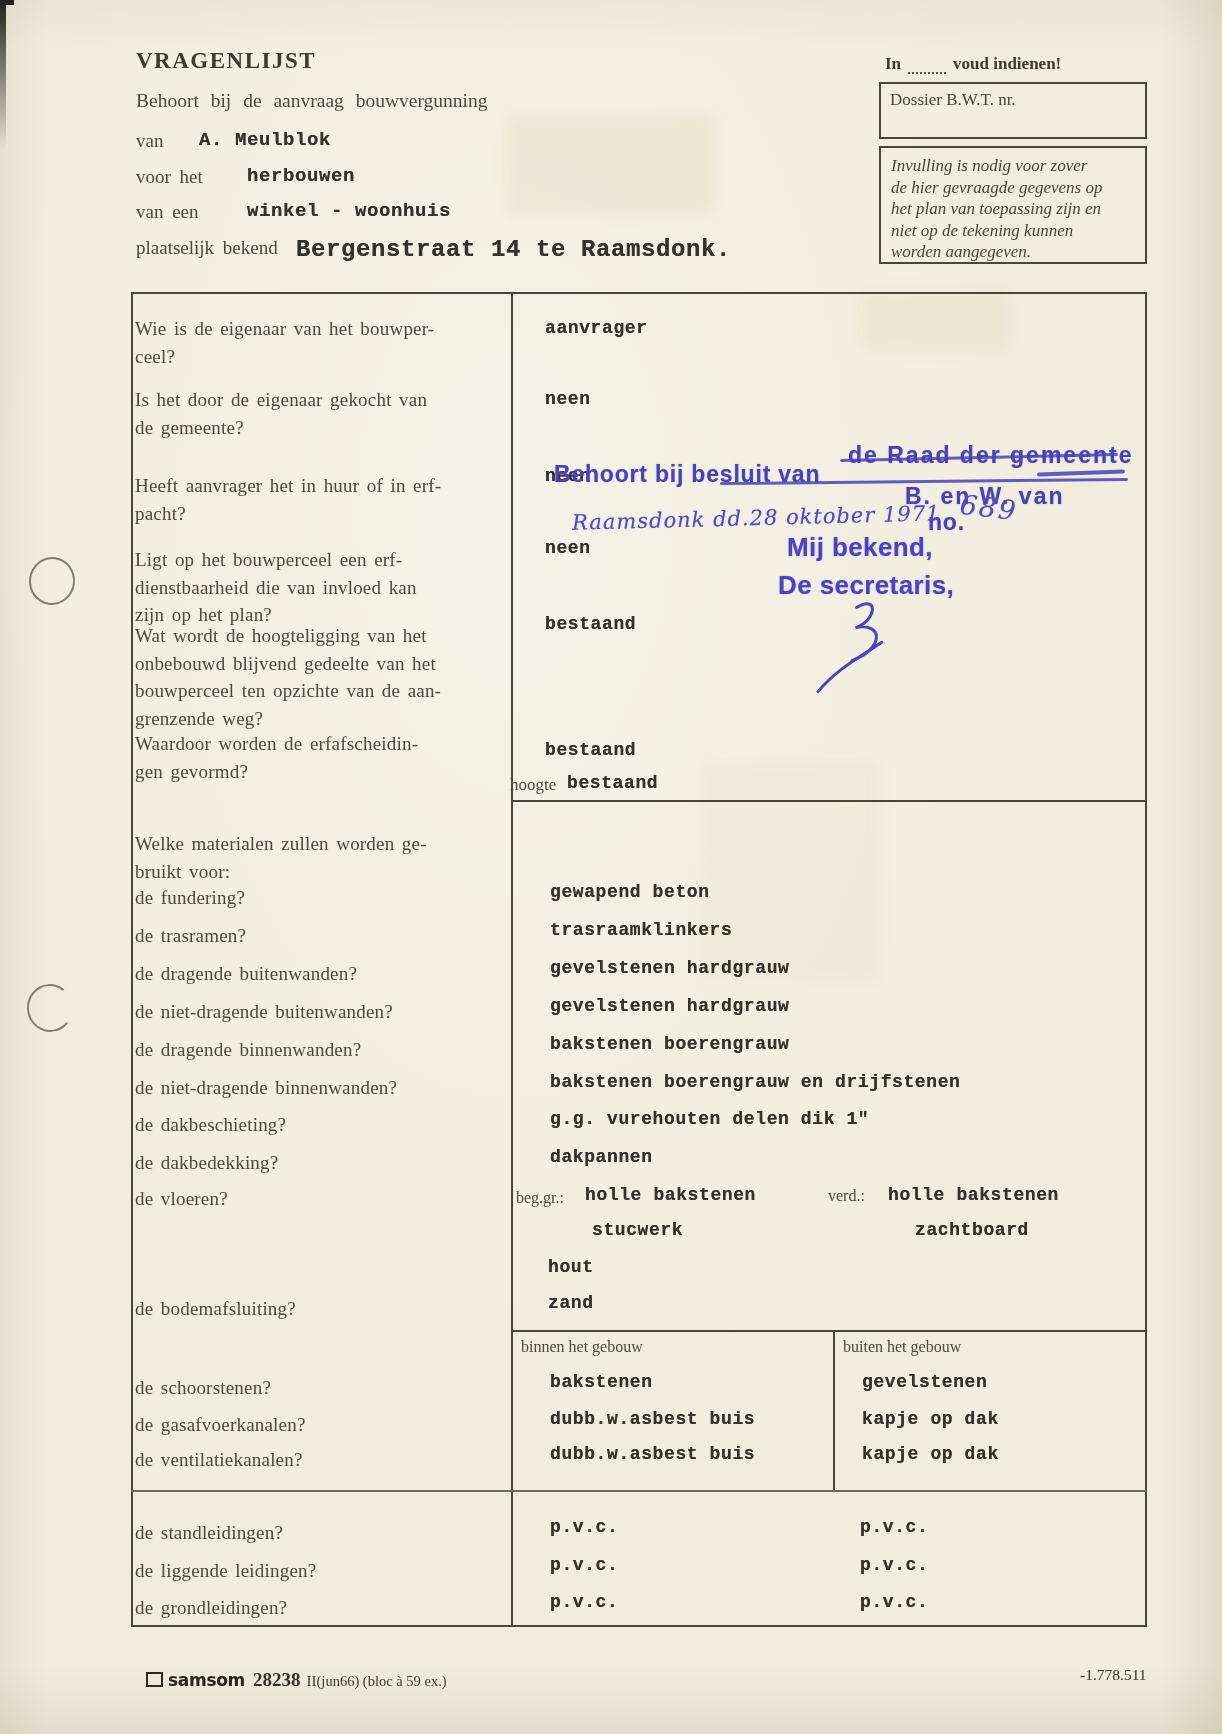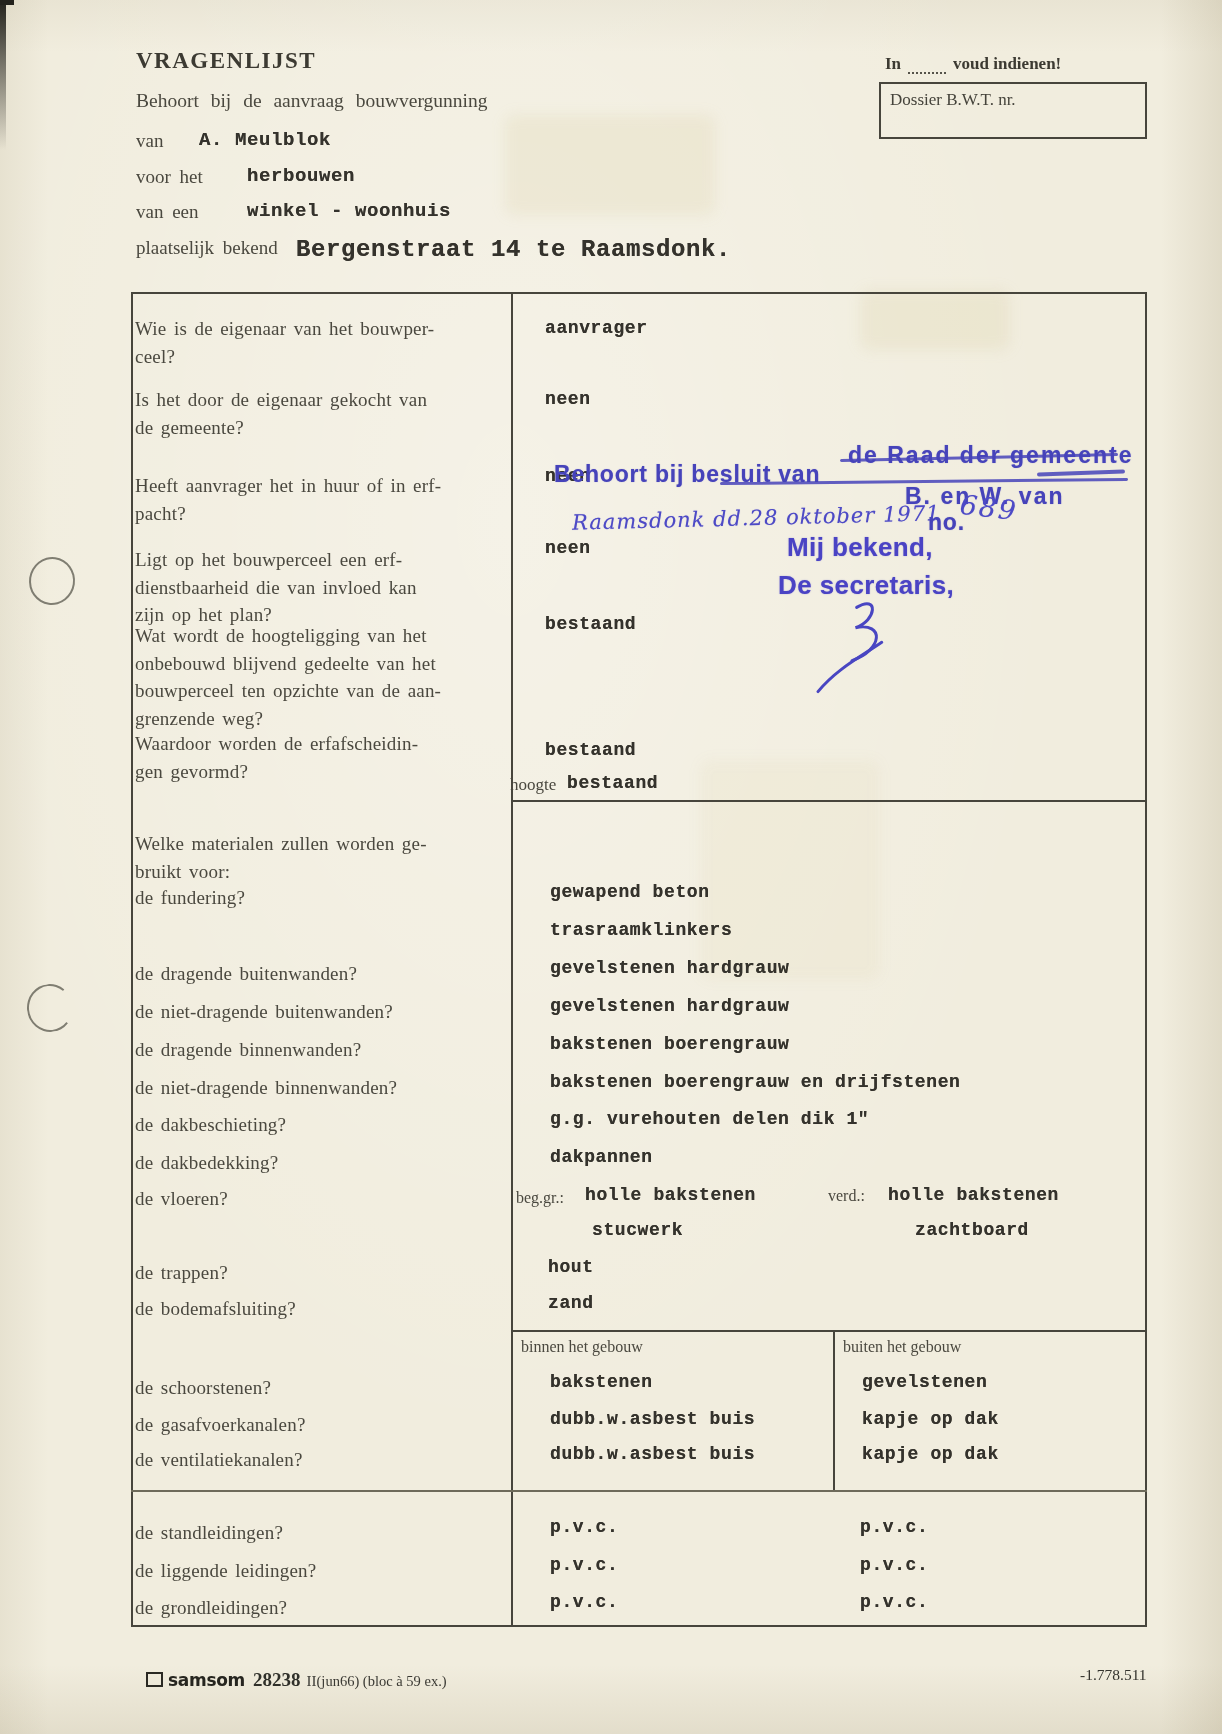--- a/index.html
+++ b/index.html
@@ -80,20 +80,25 @@
   <div class="copies" style="left:885px;top:54px;">
     <span>In</span>
     <span class="dotted-blank"></span>
     <span>voud indienen!</span>
   </div>
 
   <div class="box" style="left:879px;top:82px;width:268px;height:57px;">
     <div style="font-family:'Liberation Serif',serif;font-size:17px;color:#45433b;padding:6px 0 0 9px;">Dossier B.W.T. nr.</div>
   </div>
 
+  <div class="notebox" style="left:879px;top:146px;width:268px;height:118px;">Invulling is nodig voor zover
+de hier gevraagde gegevens op
+het plan van toepassing zijn en
+niet op de tekening kunnen
+worden aangegeven.</div>
 
   <div class="box" style="left:131px;top:292px;width:1016px;height:1335px;"></div>
   <div class="line" style="left:511px;top:292px;width:2px;height:1335px;"></div>
   <div class="line" style="left:511px;top:800px;width:636px;height:2px;"></div>
   <div class="line" style="left:511px;top:1330px;width:636px;height:2px;"></div>
   <div class="line" style="left:833px;top:1330px;width:2px;height:160px;"></div>
   <div class="lightline" style="left:131px;top:1490px;width:1016px;height:2px;"></div>
 
   <div class="q" style="left:135px;top:315px;">Wie is de eigenaar van het bouwper-
 ceel?</div>
@@ -139,20 +144,21 @@
     <path d="M62 8 C86 -2 80 24 58 28 C88 26 82 54 50 60" fill="none" stroke="#4946c2" stroke-width="3" stroke-linecap="round"></path>
     <path d="M12 86 C34 66 58 58 82 46" fill="none" stroke="#4946c2" stroke-width="3" stroke-linecap="round"></path>
   </svg>
 
   <div class="q" style="left:135px;top:884px;">de fundering?</div>
 
   <div class="q" style="left:135px;top:830px;">Welke materialen zullen worden ge-
 bruikt voor:</div>
   <div class="typed" style="left:550px;top:882px;">gewapend beton</div>
 
+  <div class="q" style="left:135px;top:922px;">de trasramen?</div>
   <div class="typed" style="left:550px;top:920px;">trasraamklinkers</div>
 
   <div class="q" style="left:135px;top:960px;">de dragende buitenwanden?</div>
   <div class="typed" style="left:550px;top:958px;">gevelstenen hardgrauw</div>
 
   <div class="q" style="left:135px;top:998px;">de niet-dragende buitenwanden?</div>
   <div class="typed" style="left:550px;top:996px;">gevelstenen hardgrauw</div>
 
   <div class="q" style="left:135px;top:1036px;">de dragende binnenwanden?</div>
   <div class="typed" style="left:550px;top:1034px;">bakstenen boerengrauw</div>
@@ -168,21 +174,20 @@
 
   <div class="q" style="left:135px;top:1185px;">de vloeren?</div>
   <div class="serifsm" style="left:516px;top:1189px;">beg.gr.:</div>
   <div class="typed" style="left:585px;top:1185px;">holle bakstenen</div>
   <div class="serifsm" style="left:828px;top:1187px;">verd.:</div>
   <div class="typed" style="left:888px;top:1185px;">holle bakstenen</div>
 
   <div class="typed" style="left:592px;top:1220px;">stucwerk</div>
   <div class="typed" style="left:915px;top:1220px;">zachtboard</div>
 
-  <div class="q" style="left:135px;top:1259px;">de trappen?</div>
   <div class="typed" style="left:548px;top:1257px;">hout</div>
 
   <div class="q" style="left:135px;top:1295px;">de bodemafsluiting?</div>
   <div class="typed" style="left:548px;top:1293px;">zand</div>
 
   <div class="serifsm" style="left:521px;top:1338px;">binnen het gebouw</div>
   <div class="serifsm" style="left:843px;top:1338px;">buiten het gebouw</div>
 
   <div class="q" style="left:135px;top:1374px;">de schoorstenen?</div>
   <div class="typed" style="left:550px;top:1372px;">bakstenen</div>

